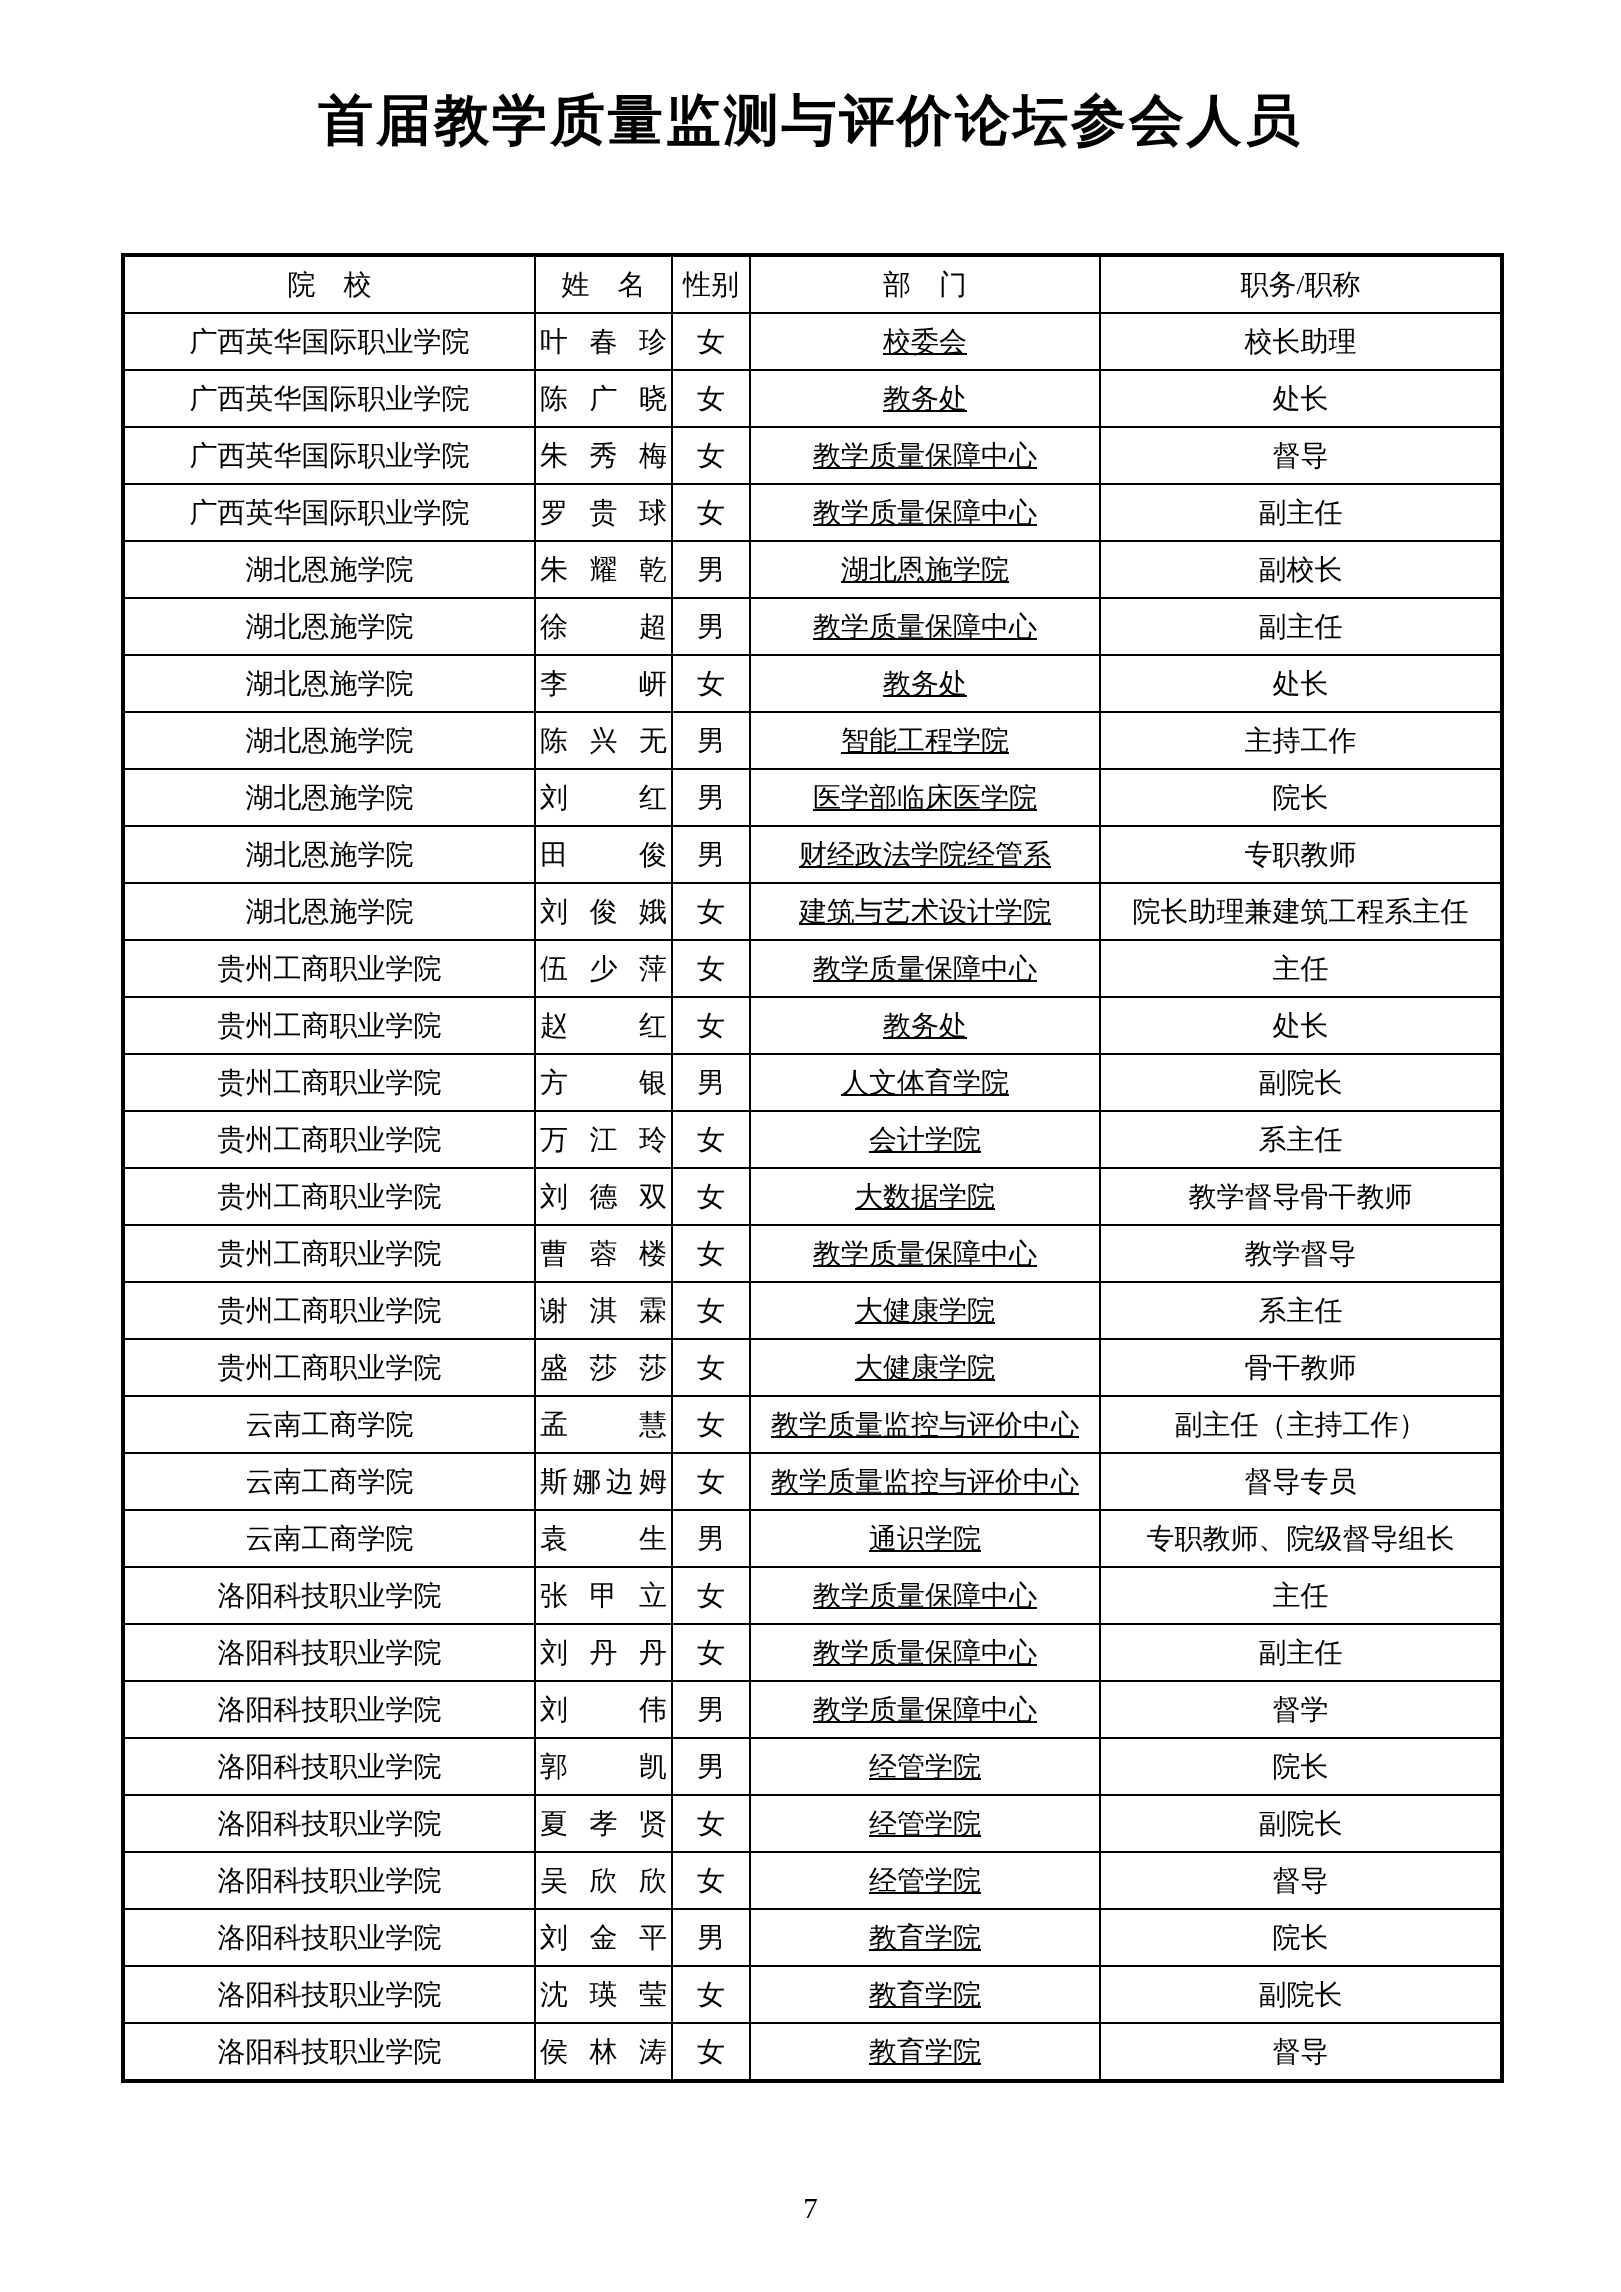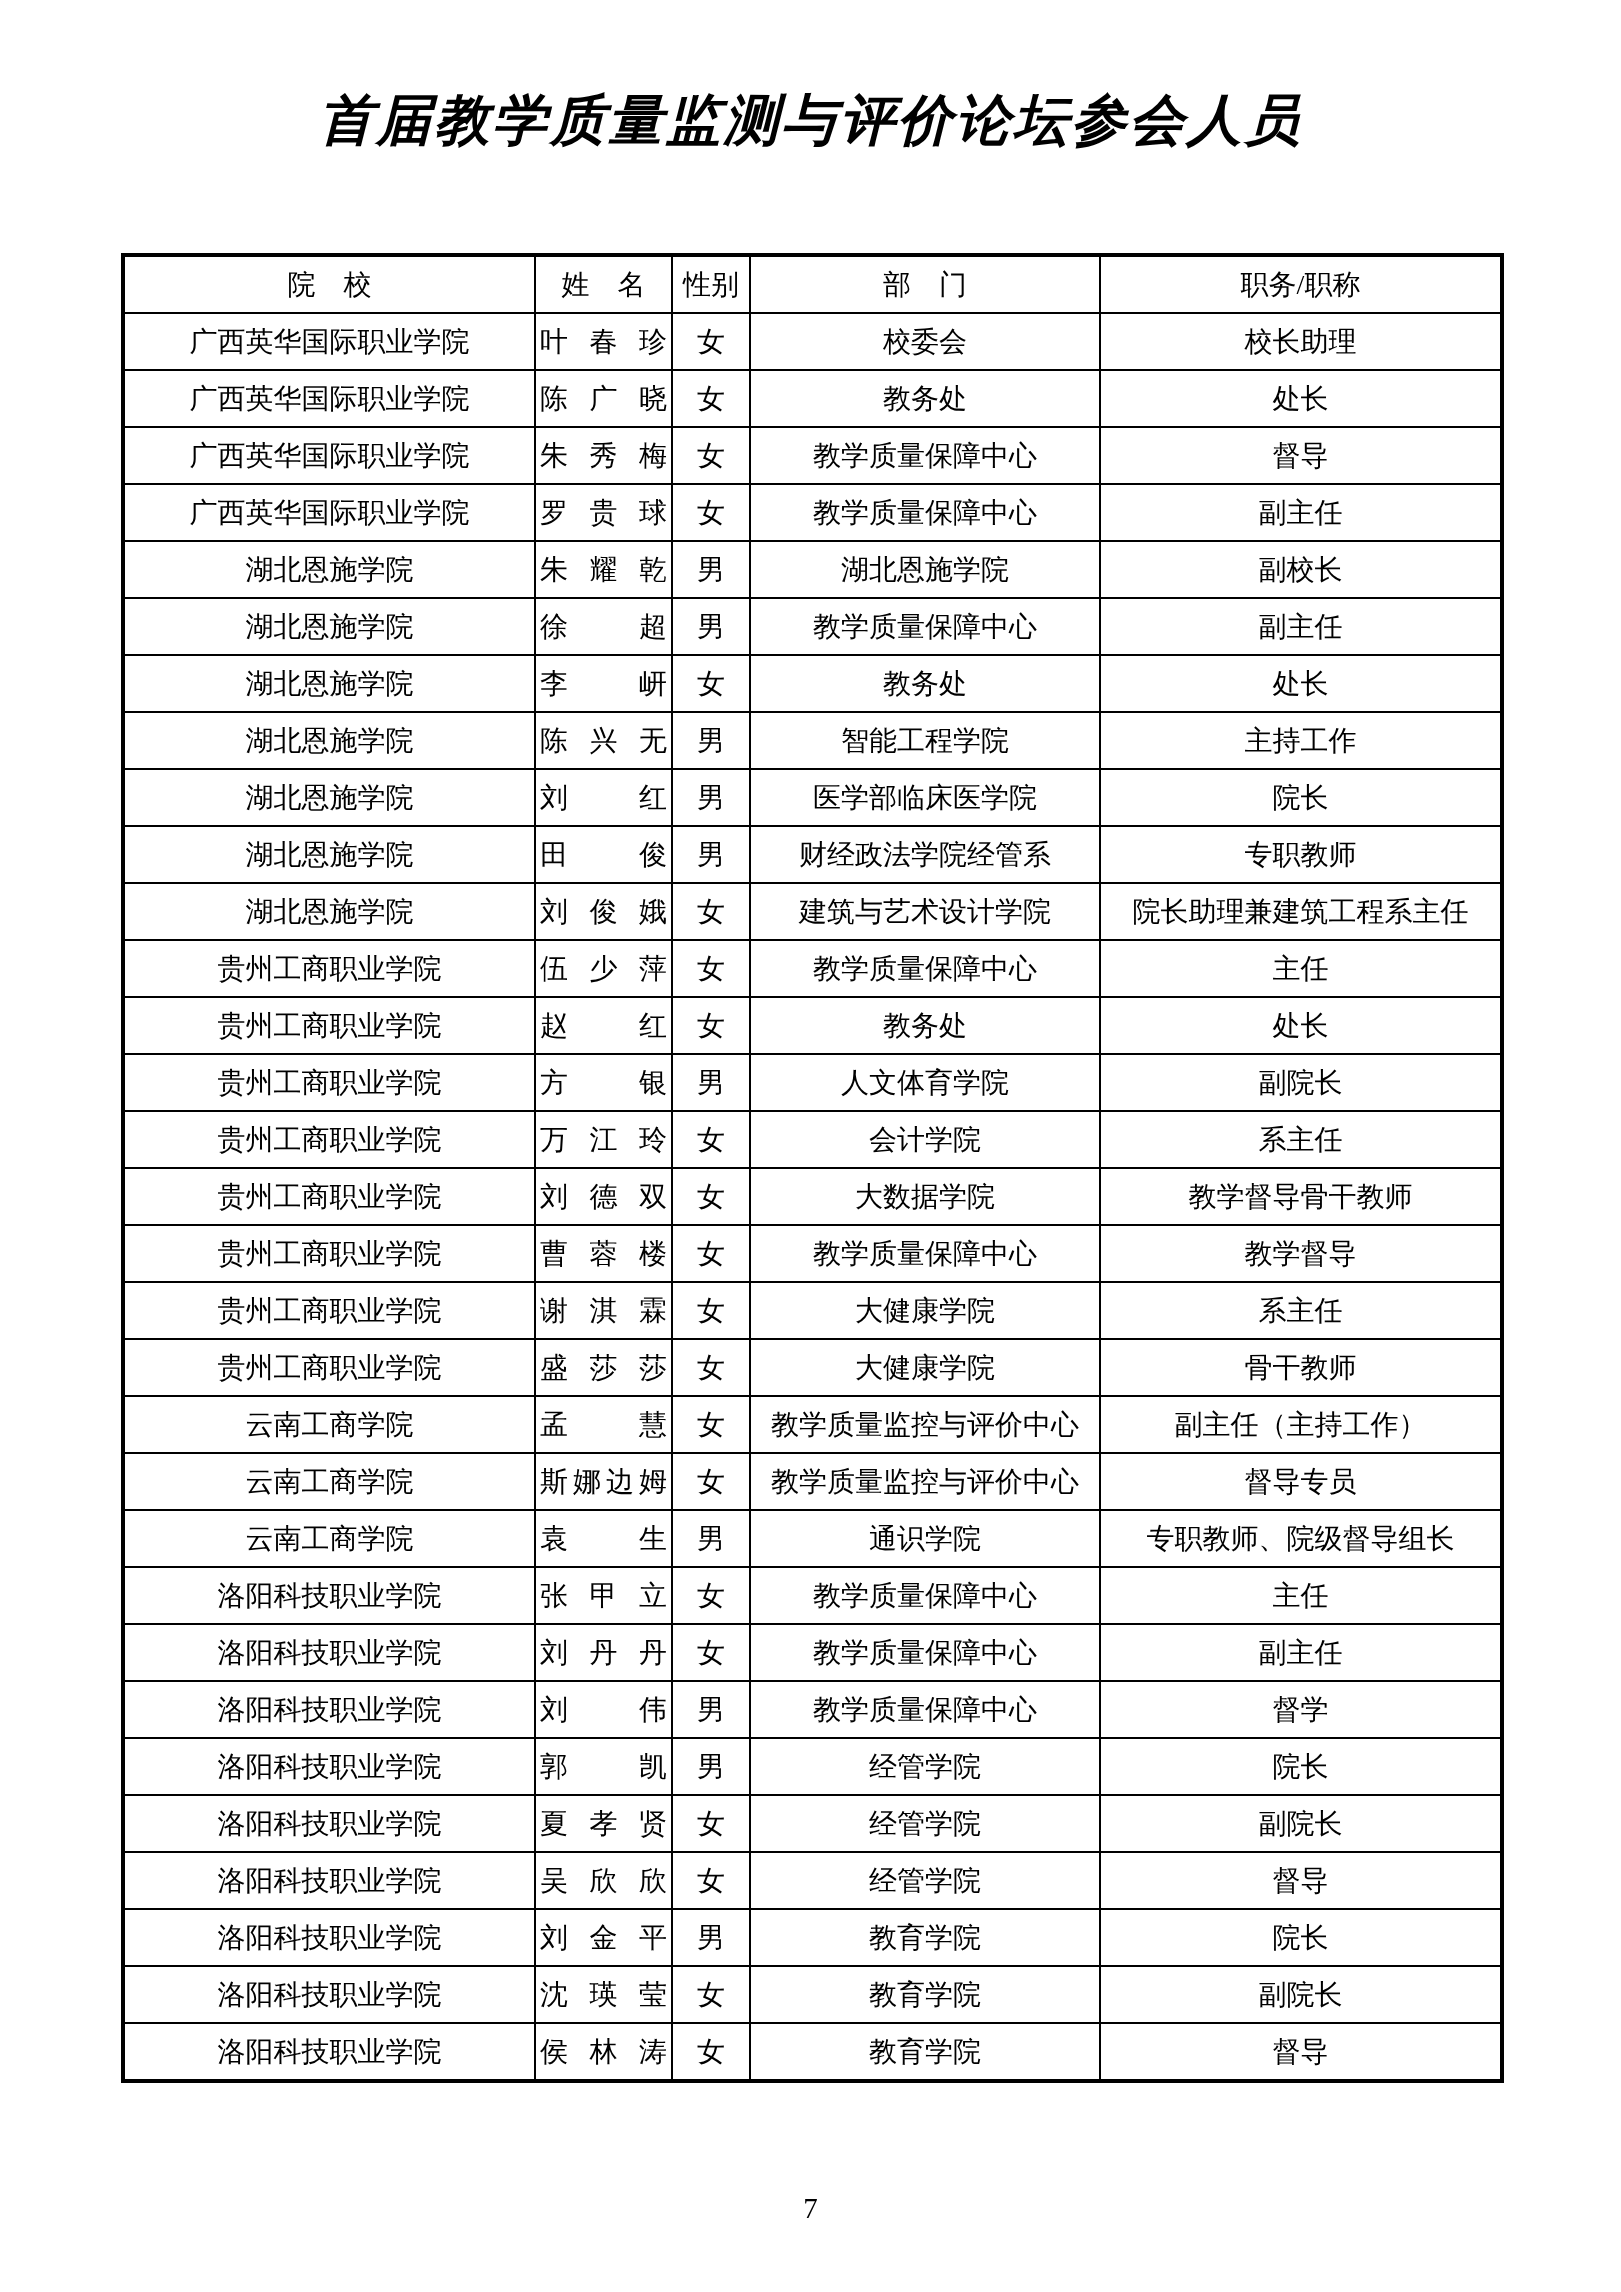--- a/index.html
+++ b/index.html
@@ -20,21 +20,20 @@
     position: absolute;
     top: 84px;
     left: 0;
     width: 100%;
     margin: 0;
     text-align: center;
     font-size: 55px;
     font-weight: bold;
     letter-spacing: 2.9px;
     white-space: nowrap;
-    font-style: italic;
   }
   table.roster {
     position: absolute;
     top: 253px;
     left: 121px;
     width: 1379px;
     border-collapse: collapse;
     table-layout: fixed;
     border: 4.9px solid #000000;
     padding-left: 48px;
@@ -56,21 +55,21 @@
   col.c-gender   { width: 78px;  }
   col.c-dept     { width: 350px; }
   col.c-position { width: 402px; }
 
   td.col-name {
     text-align: justify;
     text-align-last: justify;
     padding: 0 13.7px;
     border-radius: 18px;
   }
-  td.col-department { padding: 0 2px; }
+  td.col-department { padding: 0 2px; text-decoration: underline; }
   td.col-position   { padding: 0 2px; }
 
   .page-number {
     position: absolute;
     top: 2192px;
     left: 0;
     width: 100%;
     text-align: center;
     font-size: 29px;
   }

